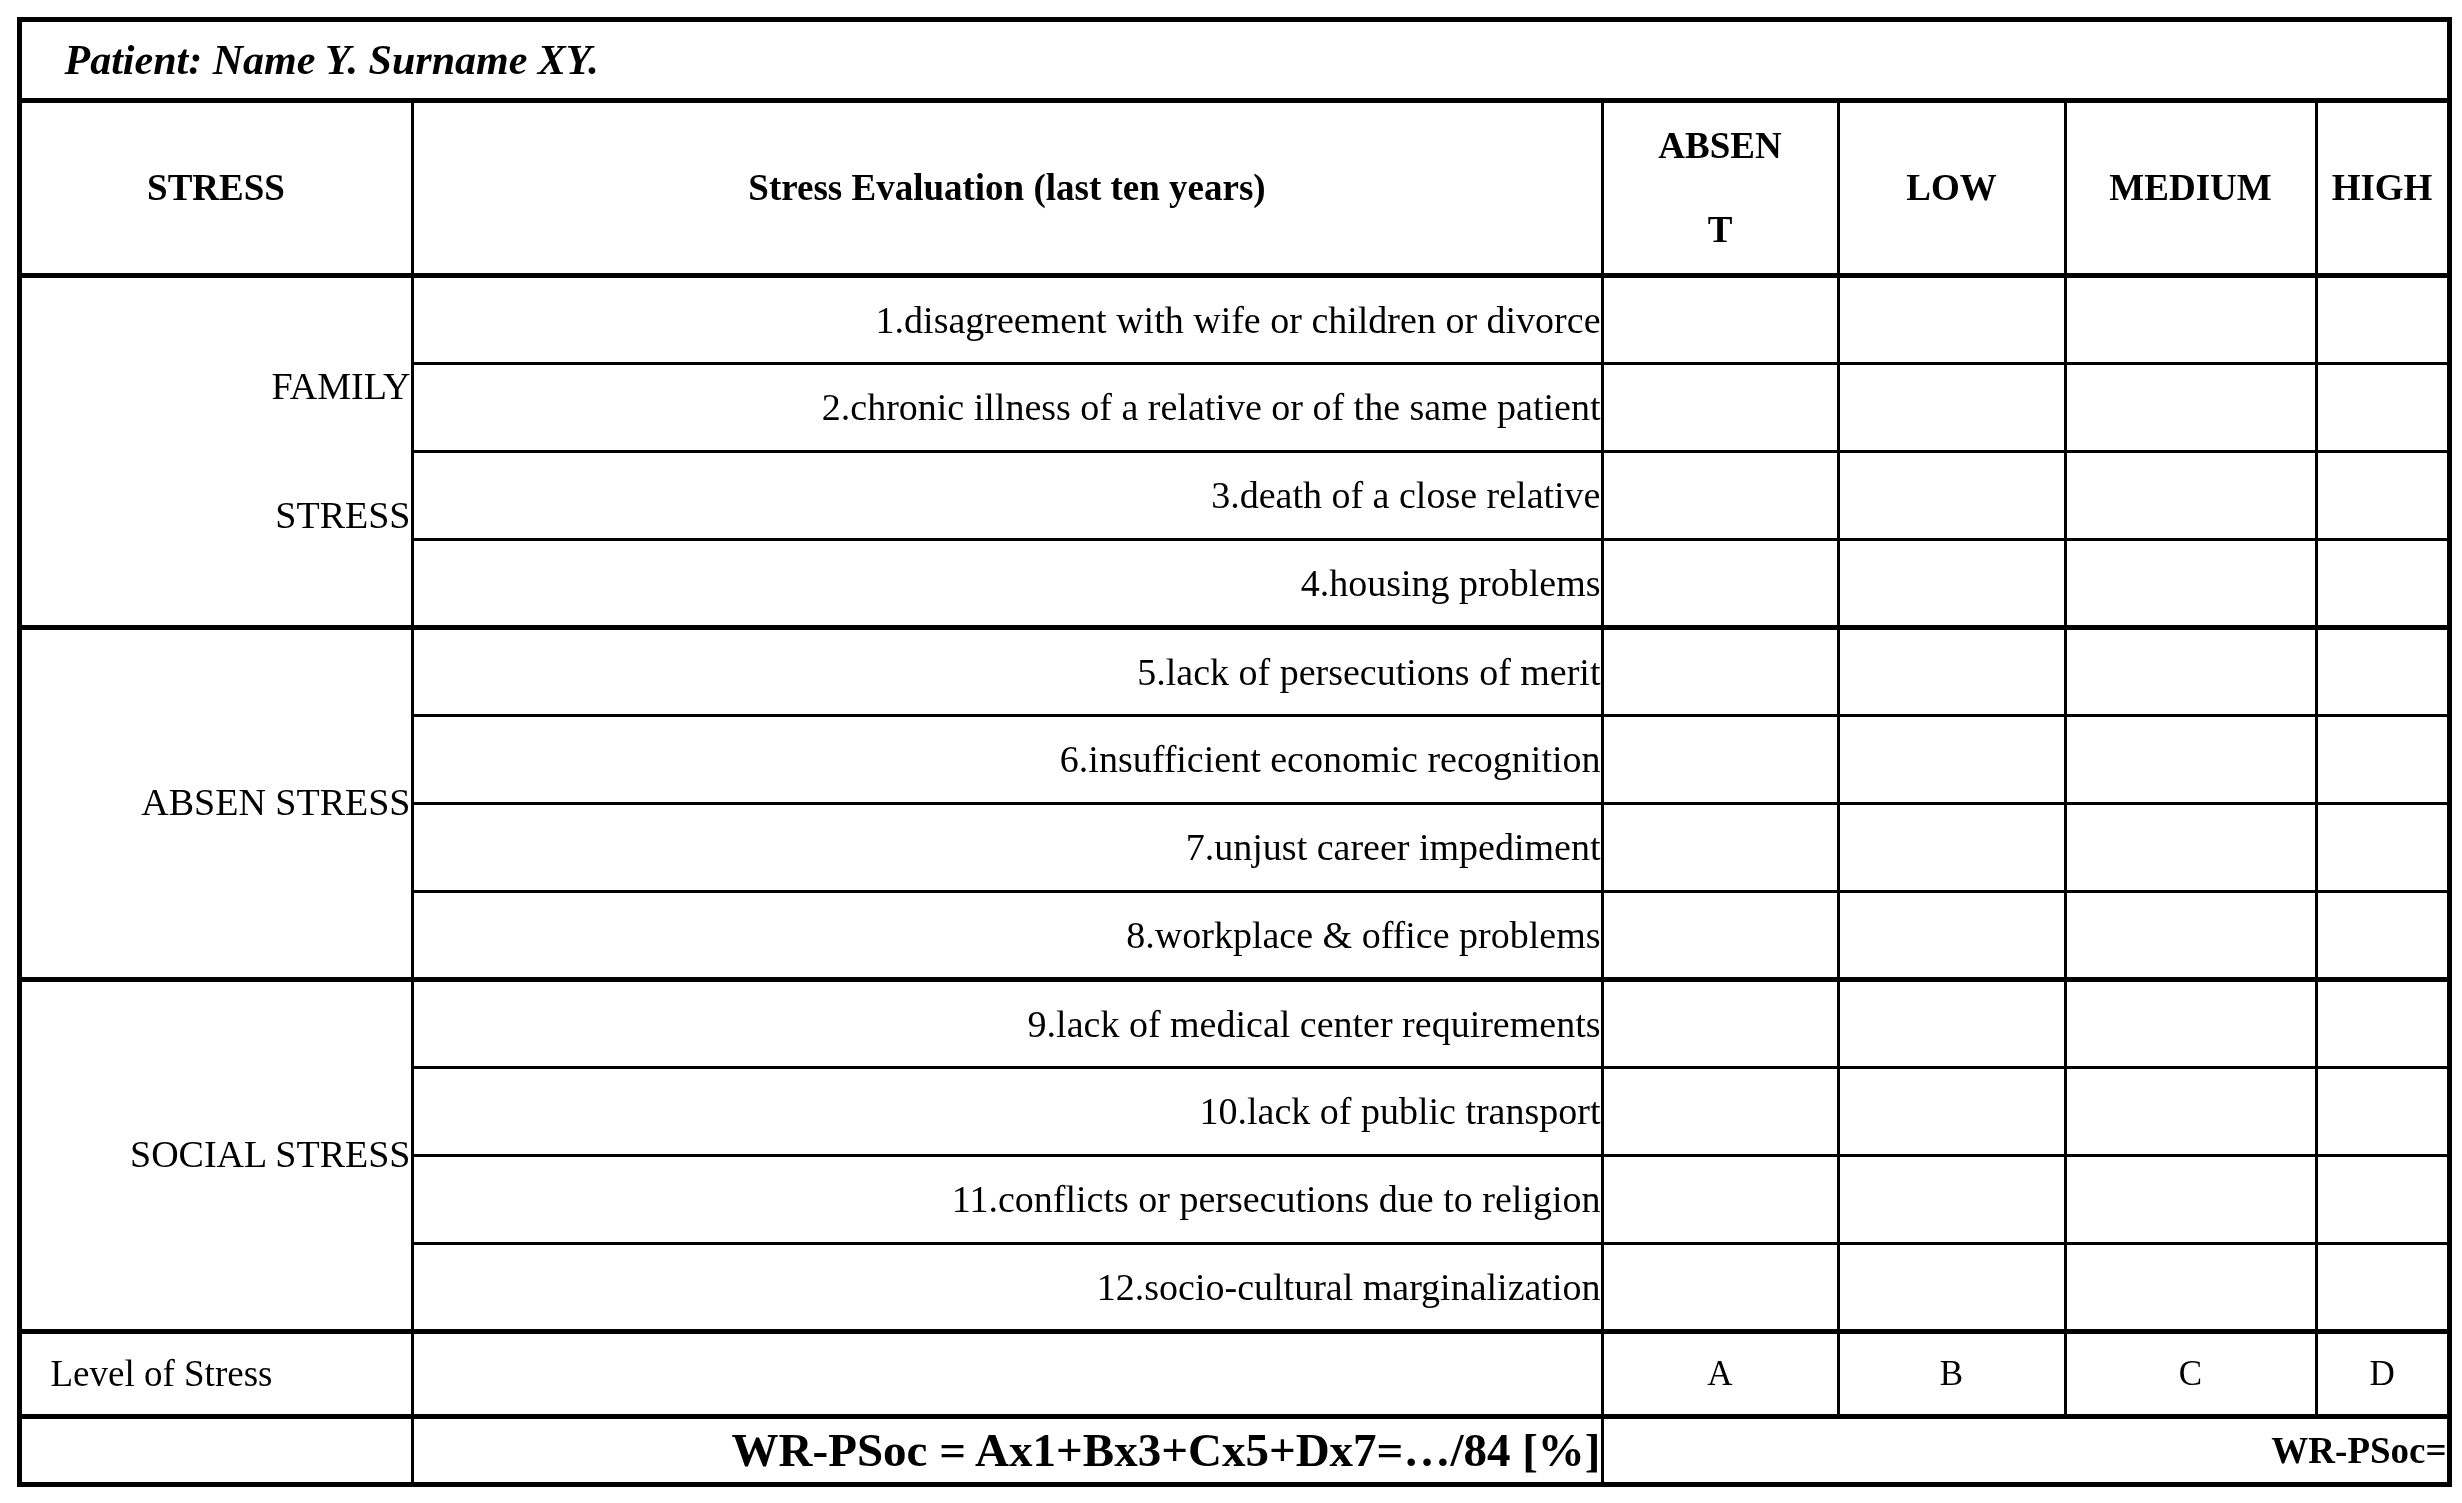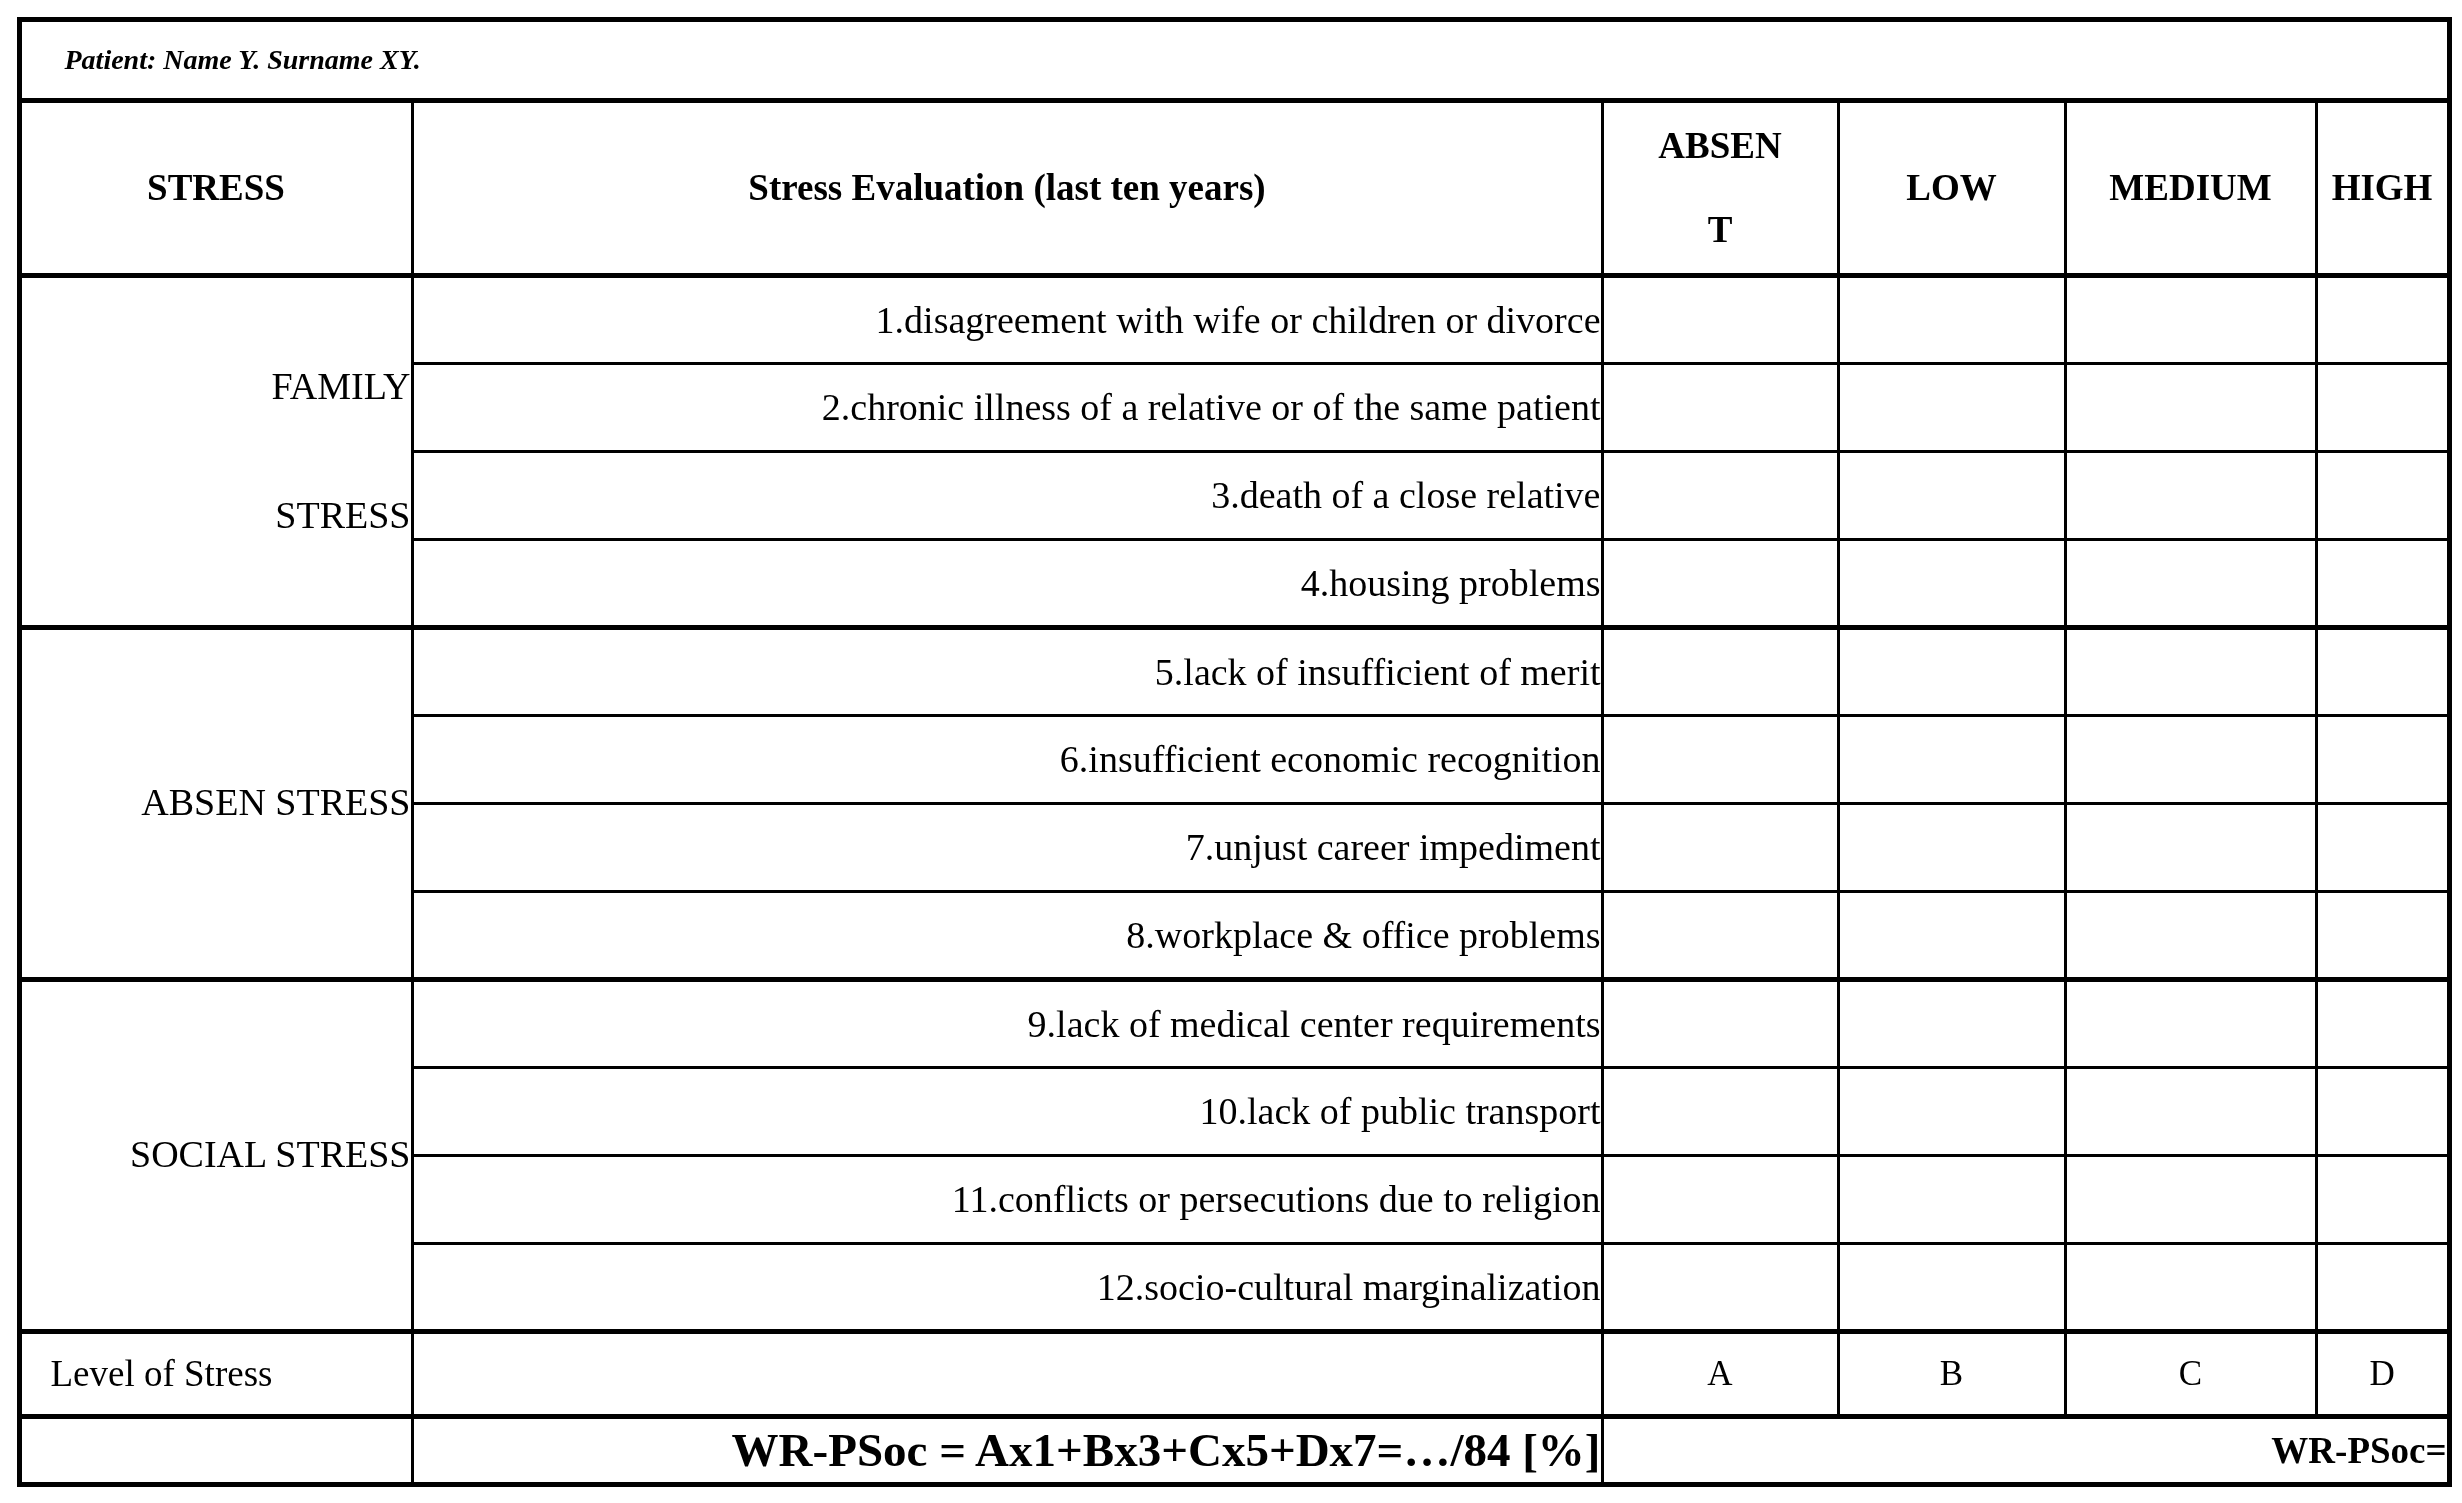--- a/index.html
+++ b/index.html
@@ -22,21 +22,21 @@
     border: 3.2px solid #000000;
     border-top-width: 3.8px;
     border-bottom-width: 3.8px;
     vertical-align: middle;
     overflow: hidden;
     padding: 0;
   }
   tr.r-thick td { border-top-width: 5.7px; }
 
   td.patient-cell {
-    font-size: 28px;
+    font-size: 42px;
     font-weight: bold;
     font-style: italic;
     text-align: left;
     padding-left: 43px;
   }
   td.hdr {
     font-weight: bold;
     font-size: 37px;
     text-align: center;
     line-height: 2.25;
@@ -115,21 +115,21 @@
     <tr style="height:88px">
       <td class="item"><span class="num">4.</span><span>housing problems</span></td>
       <td class="score"></td>
       <td class="score"></td>
       <td class="score"></td>
       <td class="score"></td>
     </tr>
 
     <tr style="height:88px" class="r-thick">
       <td rowspan="4" class="cat">ABSEN STRESS</td>
-      <td class="item"><span class="num">5.</span><span>lack of insufficient of merit</span></td>
+      <td class="item"><span class="num">5.</span><span>lack of persecutions of merit</span></td>
       <td class="score"></td>
       <td class="score"></td>
       <td class="score"></td>
       <td class="score"></td>
     </tr>
     <tr style="height:88px">
       <td class="item"><span class="num">6.</span><span>insufficient economic recognition</span></td>
       <td class="score"></td>
       <td class="score"></td>
       <td class="score"></td>

